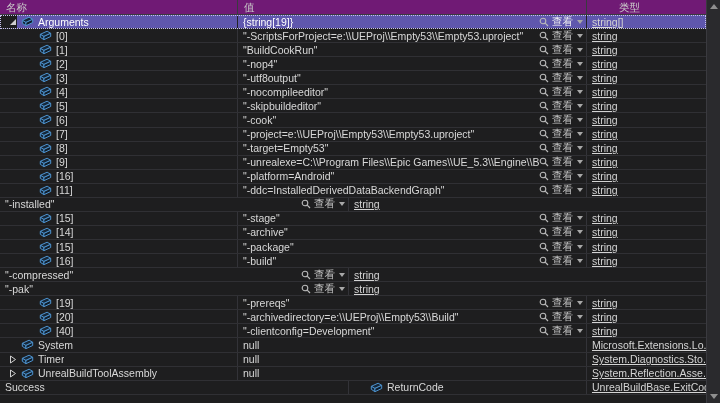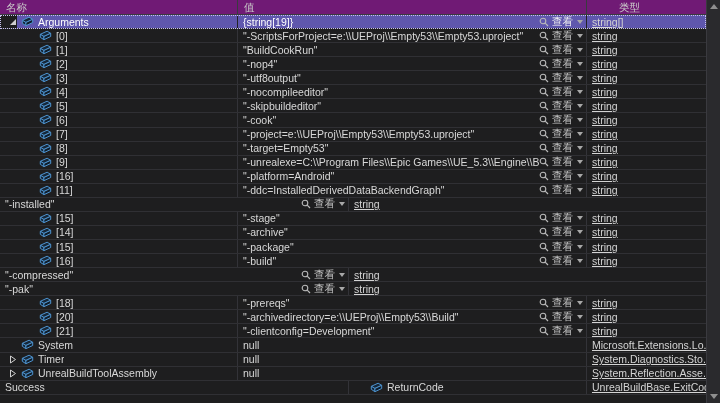--- a/index.html
+++ b/index.html
@@ -609,21 +609,21 @@
           <div class="cell nname child">
             <span class="obj-icon">
               <svg width="13" height="11" viewBox="0 0 13 11">
   <g stroke="#4e94d0" stroke-width="1" fill="#16283a">
     <path d="M1.3 4.3 L8.1 1.2 L11.7 3.3 L4.9 6.5 Z"></path>
     <path d="M1.3 4.3 L4.9 6.5 L4.9 9.7 L1.3 7.3 Z" fill="#122233"></path>
     <path d="M4.9 6.5 L11.7 3.3 L11.7 6.5 L4.9 9.7 Z" fill="#0f1d2b"></path>
   </g>
               </svg>
             </span>
-            <span class="nlabel">[18]</span>
+            <span class="nlabel">[19]</span>
           </div>
           <div class="cell vvalue">
             <span class="vtext">"-prereqs"</span>
             <span class="view">
               <span style="display:flex;">
                 <svg width="10" height="10" viewBox="0 0 10 10">
   <circle cx="4" cy="4" r="2.8" fill="none" stroke="#b9b9b9" stroke-width="1.1"></circle>
   <line x1="6.2" y1="6.2" x2="9" y2="9" stroke="#b9b9b9" stroke-width="1.2"></line>
                 </svg>
               </span>
@@ -665,21 +665,21 @@
           <div class="cell nname child">
             <span class="obj-icon">
               <svg width="13" height="11" viewBox="0 0 13 11">
   <g stroke="#4e94d0" stroke-width="1" fill="#16283a">
     <path d="M1.3 4.3 L8.1 1.2 L11.7 3.3 L4.9 6.5 Z"></path>
     <path d="M1.3 4.3 L4.9 6.5 L4.9 9.7 L1.3 7.3 Z" fill="#122233"></path>
     <path d="M4.9 6.5 L11.7 3.3 L11.7 6.5 L4.9 9.7 Z" fill="#0f1d2b"></path>
   </g>
               </svg>
             </span>
-            <span class="nlabel">[21]</span>
+            <span class="nlabel">[40]</span>
           </div>
           <div class="cell vvalue">
             <span class="vtext">"-clientconfig=Development"</span>
             <span class="view">
               <span style="display:flex;">
                 <svg width="10" height="10" viewBox="0 0 10 10">
   <circle cx="4" cy="4" r="2.8" fill="none" stroke="#b9b9b9" stroke-width="1.1"></circle>
   <line x1="6.2" y1="6.2" x2="9" y2="9" stroke="#b9b9b9" stroke-width="1.2"></line>
                 </svg>
               </span>

